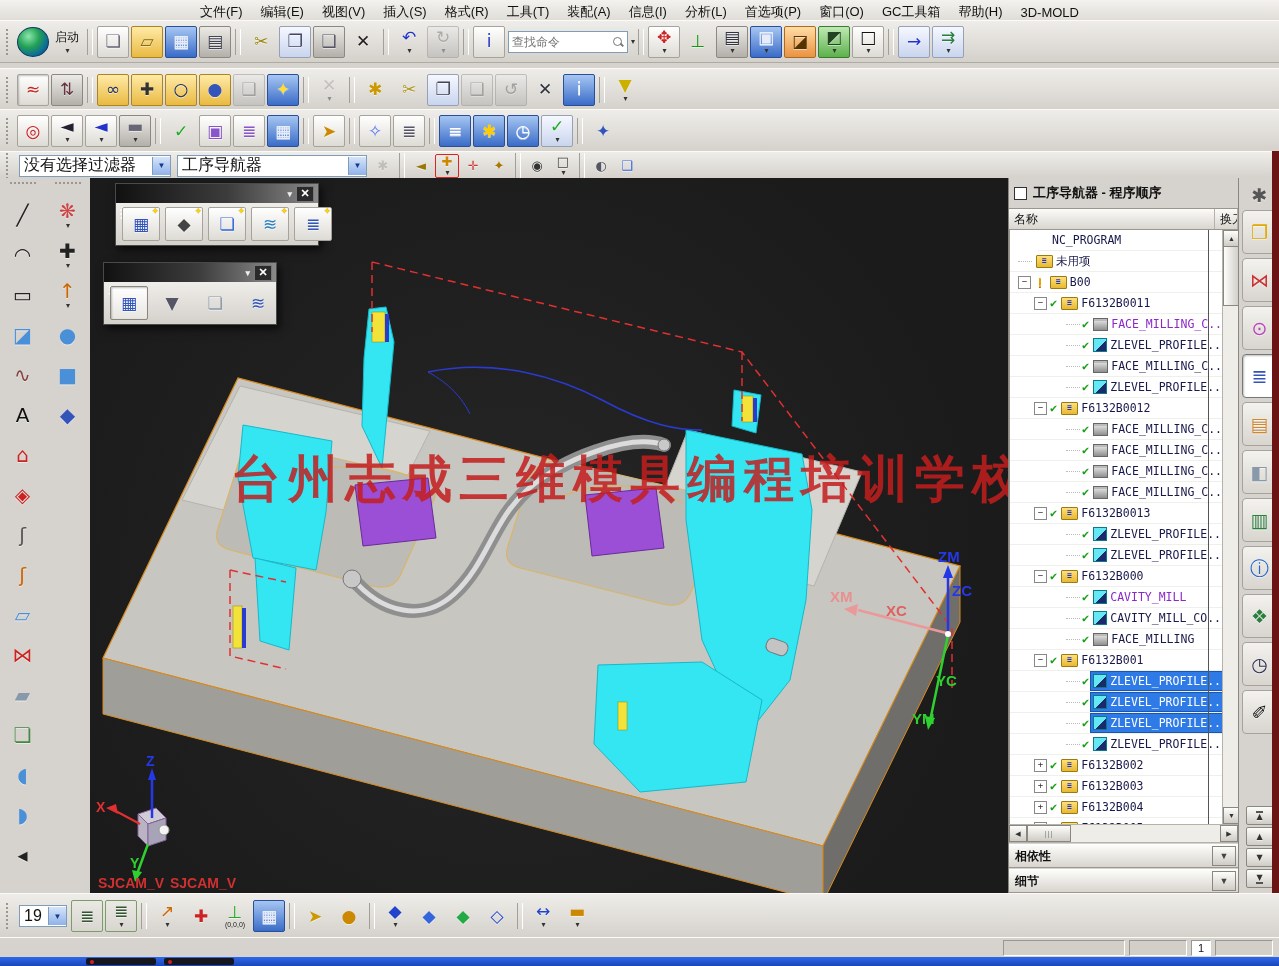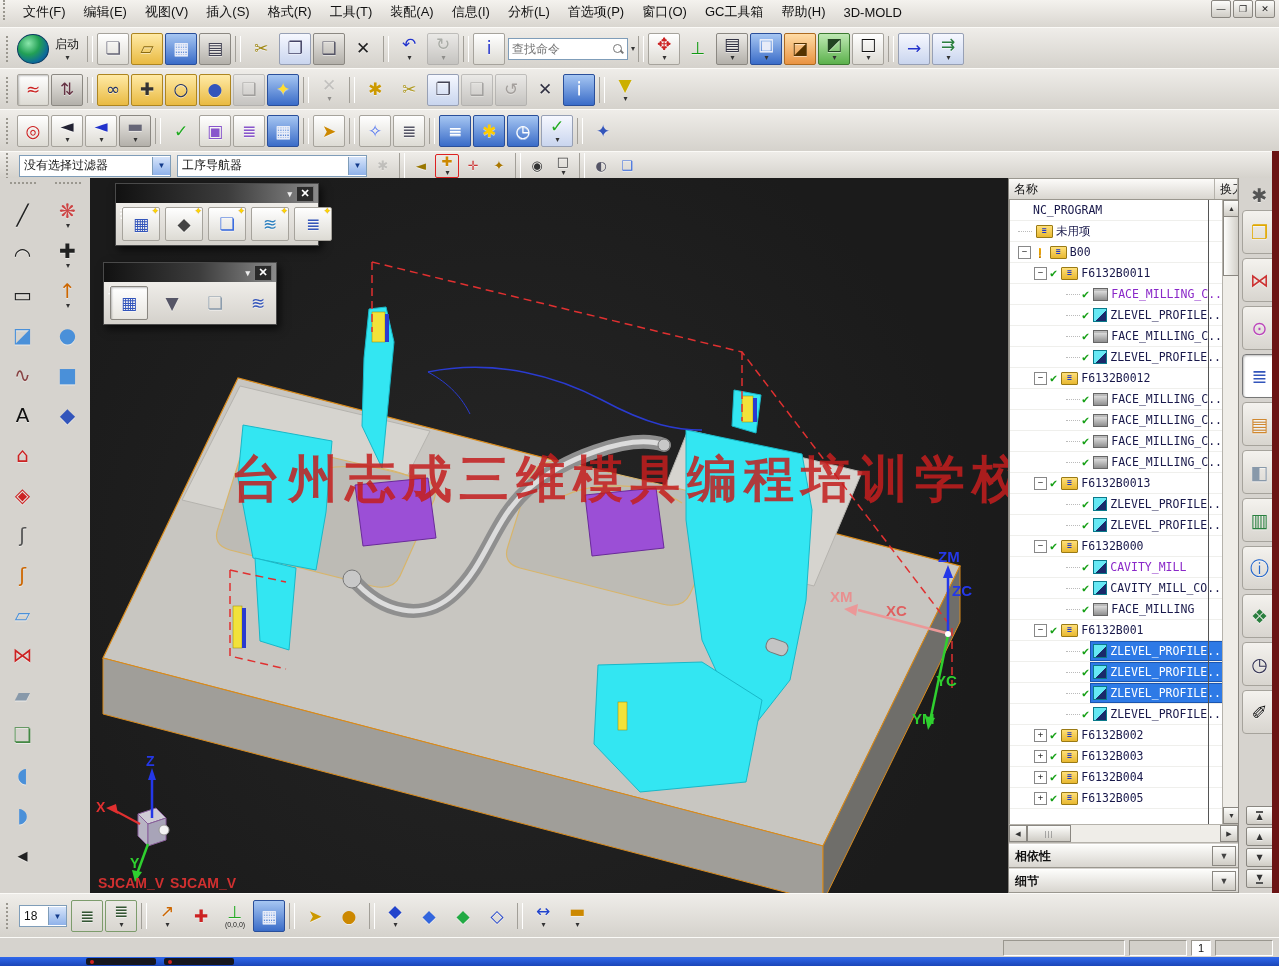--- a/index.html
+++ b/index.html
@@ -1,30 +1,30 @@
 <!DOCTYPE html>
 <html><head>
 <meta charset="utf-8">
 <style>
   html,body{margin:0;padding:0;background:#444;}
   .screen{position:relative;width:1279px;height:966px;background:#d6d3ce;overflow:hidden;
     font-family:"Liberation Sans",sans-serif;font-size:12px;color:#111;}
   
-  .menubar{position:absolute;left:0;top:0;right:0;height:27px;display:flex;align-items:flex-start;
-    background:linear-gradient(#f4f2ee,#d9d6d0);border-bottom:1px solid #b8b5af;}
+  .menubar{position:absolute;left:0;top:0;right:0;height:27px;display:flex;align-items:center;
+    background:linear-gradient(#f4f2ee,#d9d6d0);border-bottom:1px solid #b8b5af;flex-direction:column;}
   .mgrip{width:6px;height:20px;margin:0 3px;border-left:2px dotted #9a978f;}
   .menus{display:flex;align-items:center;flex:1;}
   .mitem{padding:3px 9px;font-size:13px;cursor:default;}
   .wincontrols{display:flex;gap:2px;padding-right:4px;}
   .wbtn{width:18px;height:16px;display:flex;align-items:center;justify-content:center;font-size:9px;
     background:linear-gradient(#fdfdfb,#cfccc5);border:1px solid #8a8781;border-radius:2px;color:#222;}
   
   .toolbar{position:absolute;left:0;right:0;display:flex;align-items:center;padding:0 3px;
     background:linear-gradient(#efede9,#d4d1cb);border-top:1px solid #fbfaf7;border-bottom:1px solid #aeaba4;}
-  .row1{top:27px;height:41px;}
+  .row1{top:20px;height:41px;}
   .row2{top:68px;height:41px;}
   .row3{top:109px;height:42px;}
   .rowf{top:151px;height:27px;}
   .grip{width:5px;height:26px;margin:0 3px;border-left:2px dotted #9a978f;}
   .sep{width:4px;height:26px;margin:0 3px;border-left:1px solid #a29f98;border-right:1px solid #fff;}
   .tb{position:relative;min-width:30px;height:30px;margin:0 1px;display:inline-flex;align-items:center;
     justify-content:center;flex-direction:column;border:1px solid transparent;border-radius:2px;cursor:default;}
   .rowf .tb{min-width:22px;height:22px;}
   .gl{font-size:17px;line-height:1;font-family:"DejaVu Sans",sans-serif;text-shadow:0 1px 0 rgba(255,255,255,.5);}
   .rowf .gl{font-size:13px;}
@@ -47,21 +47,21 @@
   .nxlogo{width:28px;height:28px;border-radius:50%;
     background:radial-gradient(circle at 35% 30%,#8ae6ab,#22a055 40%,#0c6a9a 72%,#0a3f70);border:1px solid #08395f;}
   .smallb{min-width:22px;height:22px;}
   .searchwrap{display:inline-flex;align-items:center;height:20px;background:#fff;border:1px solid #7f9db9;margin:0 2px;}
   .searchwrap input{border:none;outline:none;width:96px;height:16px;font-size:12px;padding:0 3px;
     font-family:"Liberation Sans",sans-serif;color:#333;}
   .mag{width:14px;height:14px;position:relative;margin-right:2px;}
   .mag::before{content:"";position:absolute;left:2px;top:2px;width:7px;height:7px;border:1.5px solid #777;border-radius:50%;}
   .mag::after{content:"";position:absolute;left:9px;top:9px;width:4px;height:1.5px;background:#777;transform:rotate(45deg);}
   .xpselect{display:inline-flex;align-items:center;height:20px;background:#fff;border:1px solid #7f9db9;margin:0 3px;}
-  .xpselect .val{flex:1;padding:0 4px;font-size:12px;white-space:nowrap;overflow:hidden;}
+  .xpselect .val{flex:1;padding:0 4px;font-size:16px;white-space:nowrap;overflow:hidden;}
   .xpselect .arw{width:17px;height:18px;display:flex;align-items:center;justify-content:center;font-size:8px;color:#123a8a;
     background:linear-gradient(#d6e4fa,#8fb2ea);border-left:1px solid #7f9db9;}
   
   .ldock{position:absolute;left:0;top:178px;width:90px;bottom:73px;background:#d6d3ce;display:flex;z-index:3;}
   .lcol{width:45px;display:flex;flex-direction:column;align-items:center;padding-top:2px;}
   .lcol .tb{min-width:34px;height:36px;margin:1px 0;}
   .lcol .gl{font-size:20px;}
   .ldots{height:8px;width:26px;border-top:2px dotted #9a978f;margin:2px 0 3px;}
   
   .viewport{position:absolute;left:90px;top:178px;width:918px;height:715px;background:
@@ -654,27 +654,31 @@
             <span class="gl" style="color: rgb(136, 153, 170);">❏</span>
           </span>
           <span class="tb">
             <span class="gl" style="color: rgb(51, 85, 187);">≋</span>
           </span>
         </div>
     </div>
   </div>
 
   <div class="rpanel">
+    <div class="rp-head">
+      <span class="rp-checkbox"></span>
+      <span>工序导航器 - 程序顺序</span>
+    </div>
     <div class="rp-cols">
       <span class="rp-col c1">名称</span>
       <span class="rp-col c2">换刀</span>
     </div>
     <div class="rp-body">
       <div class="tree">
-          <div class="trow" style="padding-left: 21px;">
+          <div class="trow" style="padding-left: 12px; margin-left: 28px;">
             <span class="hl">
               <span class="tlabel">NC_PROGRAM</span>
             </span>
           </div>
           <div class="trow" style="padding-left: 8px;">
             <span class="expsp"></span>
             <span class="hl">
               <span class="ti ti-folder">≡</span>
               <span class="tlabel">未用项</span>
             </span>
@@ -970,21 +974,21 @@
         <span class="tb line-bottom">
           <span class="gl" style="color: rgb(51, 51, 51);">▼</span>
         </span>
       </div>
   </div>
   <div class="redsliver"></div>
 
   <div class="toolbar rowb">
       <span class="grip"></span>
       <span class="xpselect" style="width: 46px;">
-        <span class="val">18</span>
+        <span class="val">19</span>
         <span class="arw">▼</span>
       </span>
       <span class="tb p-g2">
         <span class="gl" style="color: rgb(51, 85, 51);">≣</span>
       </span>
       <span class="tb p-g2">
         <span class="gl" style="color: rgb(51, 85, 51);">≣</span>
         <span class="drop">▾</span>
       </span>
       <span class="sep"></span>

